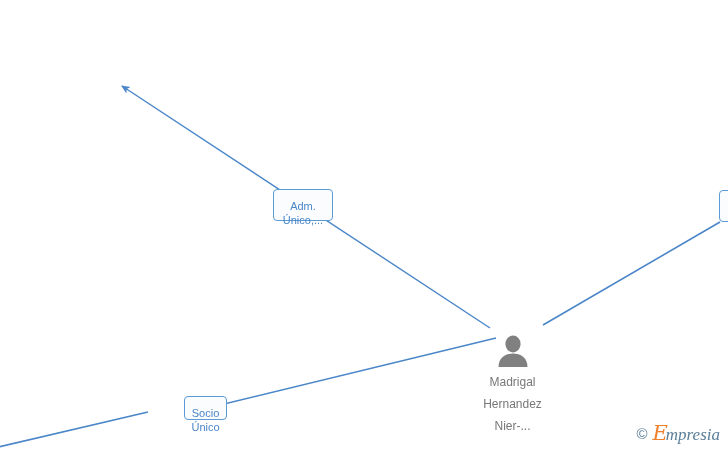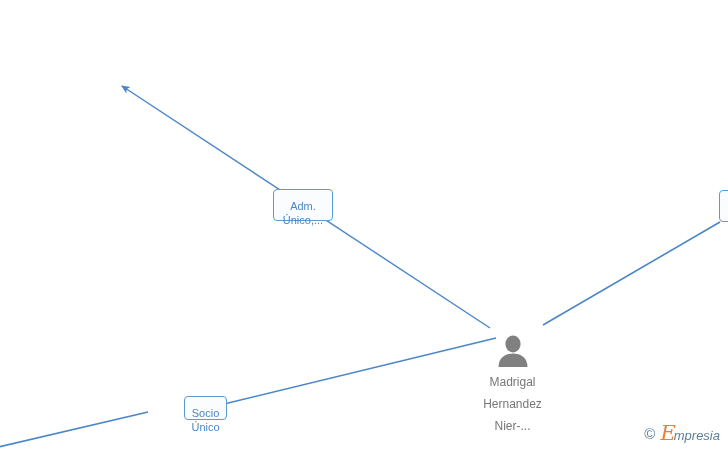--- a/index.html
+++ b/index.html
@@ -121,23 +121,23 @@
   }
   .wm-e {
     font-family: "DejaVu Serif", serif;
     font-style: italic;
     font-size: 21px;
     color: #f0802a;
     line-height: 1;
     margin-right: -2px;
   }
   .wm-rest {
-    font-family: Liberation Sans, sans-serif;
+    font-family: Liberation Serif, serif;
     font-style: italic;
-    font-size: 13px;
+    font-size: 17px;
     color: #5b7f99;
     line-height: 1;
   }
   .wm-word { display: flex; align-items: baseline; }
 </style>
 </head>
 <body>
 
 <div id="canvas">
 

